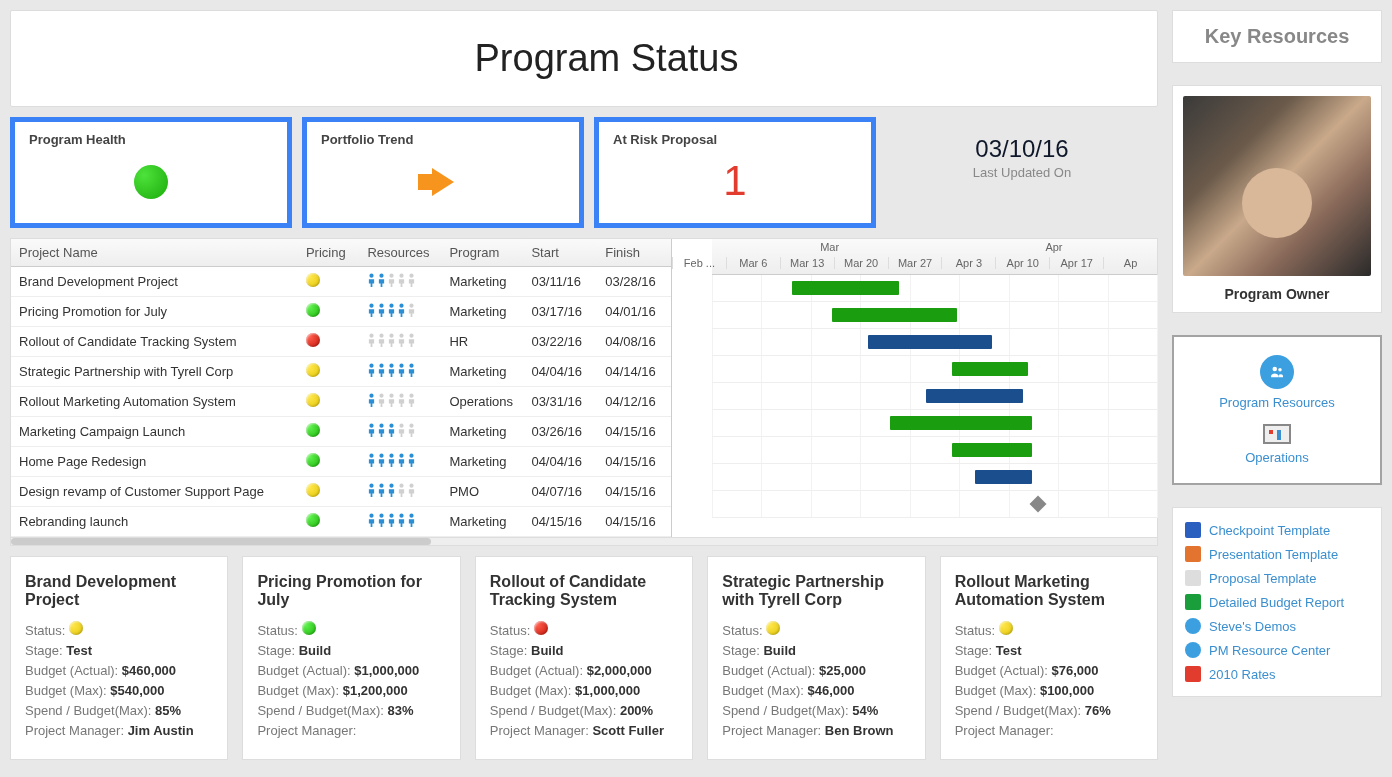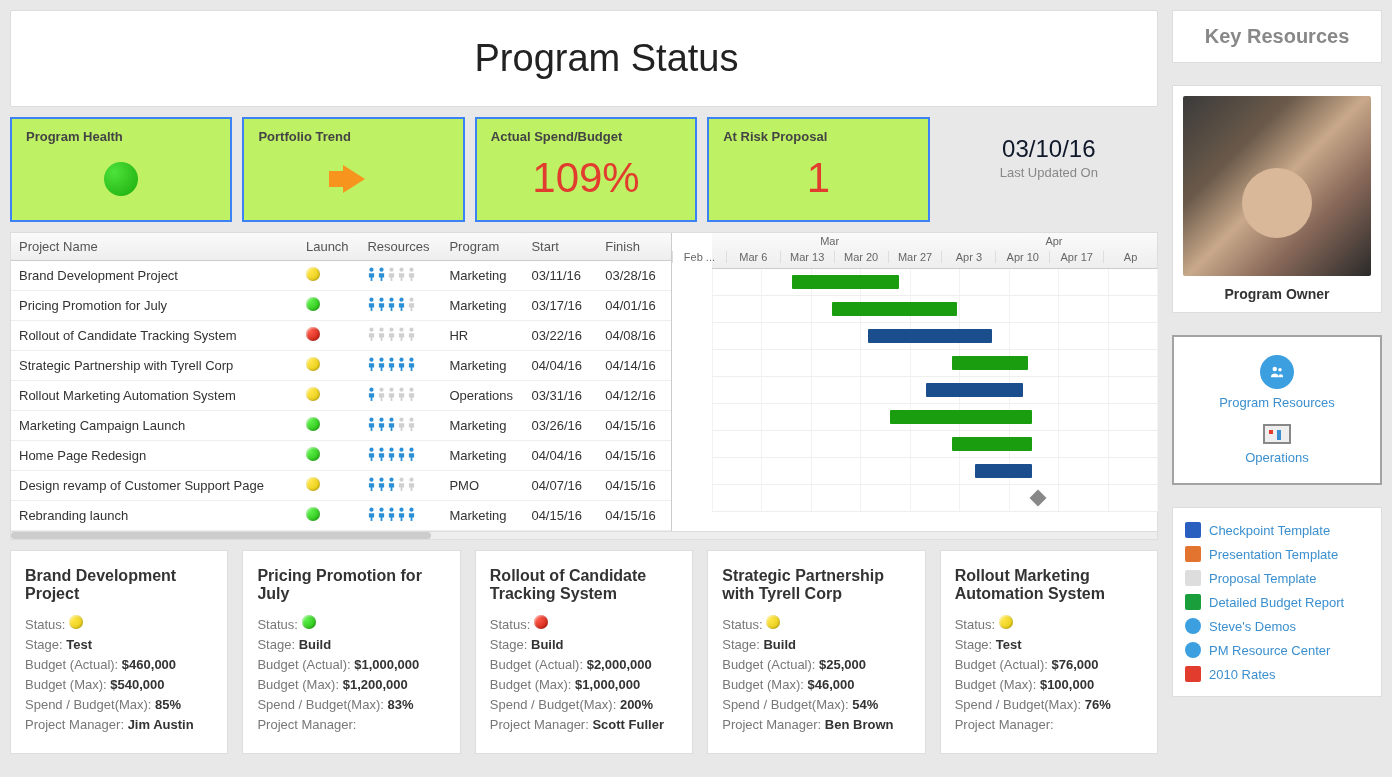--- a/index.html
+++ b/index.html
@@ -6,21 +6,21 @@
   body { font-family: Arial, Helvetica, sans-serif; background: #e8e8e8; color: #333; font-size: 13px; }
   .layout { display: flex; gap: 14px; padding: 10px; }
   .main { flex: 1; display: flex; flex-direction: column; gap: 10px; min-width: 0; }
   .sidebar { width: 210px; display: flex; flex-direction: column; gap: 22px; }
 
   .card { background: #fff; border: 1px solid #ddd; border-radius: 2px; }
   .title-card { text-align: center; padding: 26px 0; }
   .title-card h1 { font-size: 38px; font-weight: 400; color: #222; padding-left: 45px; }
 
   .kpi-row { display: flex; gap: 10px; }
-  .kpi { flex: 1; background: #bef264; border: 2px solid #3b82f6; padding: 10px 14px 16px; position: relative; }
+  .kpi { flex: 1; background: #ffffff; border: 5px solid #3b82f6; padding: 10px 14px 16px; position: relative; }
   .kpi .lbl { font-weight: bold; font-size: 13px; color: #444; margin-bottom: 10px; display: block; }
   .kpi .big { font-size: 42px; color: #e23c2f; text-align: center; font-weight: 400; }
   .kpi .date { font-size: 24px; color: #0f172a; text-align: center; font-weight: 400; }
   .kpi .sub { color: #888; font-size: 13px; text-align: center; margin-top: 2px; }
   .kpi .center-icon { display: flex; justify-content: center; align-items: center; height: 50px; }
   .health-dot { width: 34px; height: 34px; border-radius: 50%; background: radial-gradient(circle at 30% 30%, #4ee23c, #1aab09); }
   .arrow-right { width: 0; height: 0; border-top: 14px solid transparent; border-bottom: 14px solid transparent; border-left: 22px solid #f7941e; position: relative; }
   .arrow-right::before { content:''; position:absolute; left:-36px; top:-8px; width:14px; height:16px; background:#f7941e; }
 
   .table-card { background: #fff; border: 1px solid #ddd; position: relative; }
@@ -107,41 +107,37 @@
             <div class="health-dot"></div>
           </div>
       </div>
       <div class="kpi">
         <span class="lbl">Portfolio Trend</span>
         <div class="center-icon">
             <div class="arrow-right"></div>
           </div>
       </div>
       <div class="kpi">
-        <span class="lbl">Actual Spend/Budget</span>
-        <div class="big">109%</div>
-      </div>
-      <div class="kpi">
         <span class="lbl">At Risk Proposal</span>
         <div class="big">1</div>
       </div>
       <div class="kpi" style="background:transparent;border:none;">
         <div class="date" style="margin-top:8px;">03/10/16</div>
         <div class="sub">Last Updated On</div>
       </div>
     </div>
 
     <div class="table-card">
       <div class="tbl-wrap">
         <div class="tbl-left">
           <table>
             <thead>
               <tr>
                 <th class="pname">Project Name</th>
-                <th class="status">Launch</th>
+                <th class="status">Pricing</th>
                 <th class="res">Resources</th>
                 <th class="prog">Program</th>
                 <th class="date">Start</th>
                 <th class="date">Finish</th>
               </tr>
             </thead>
             <tbody id="tbody">
                 <tr>
     <td>Brand Development Project</td>
     <td><span class="status-dot sdot-yellow"></span></td>

